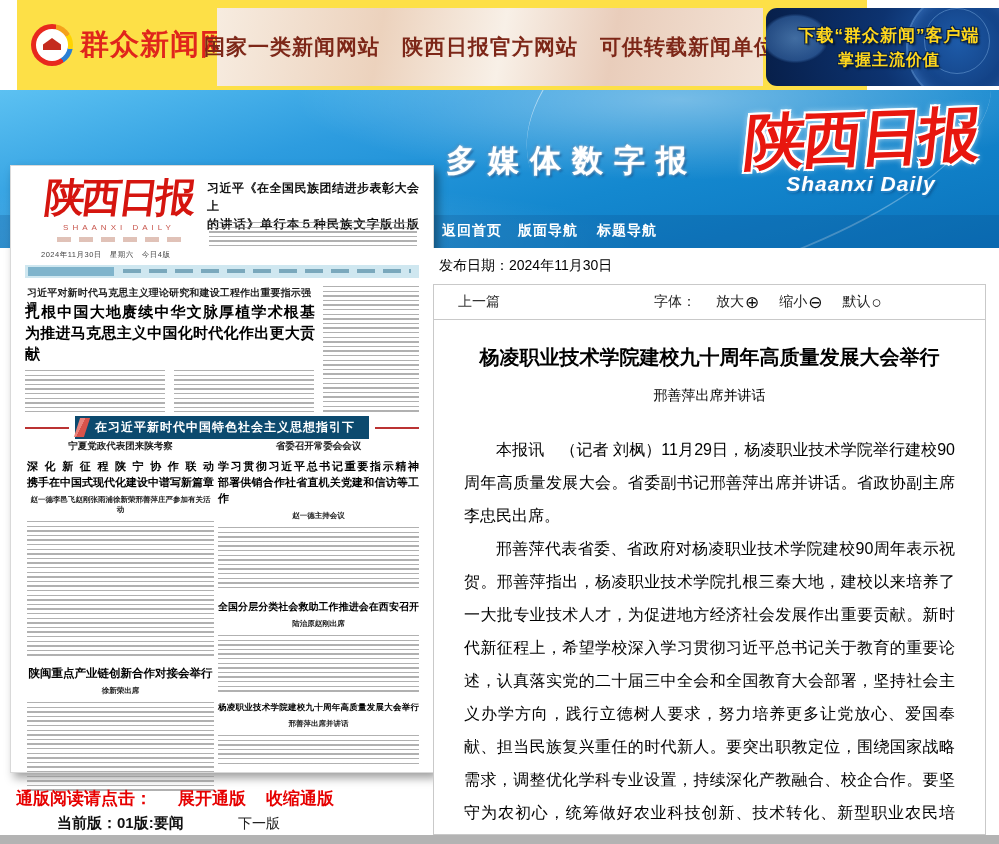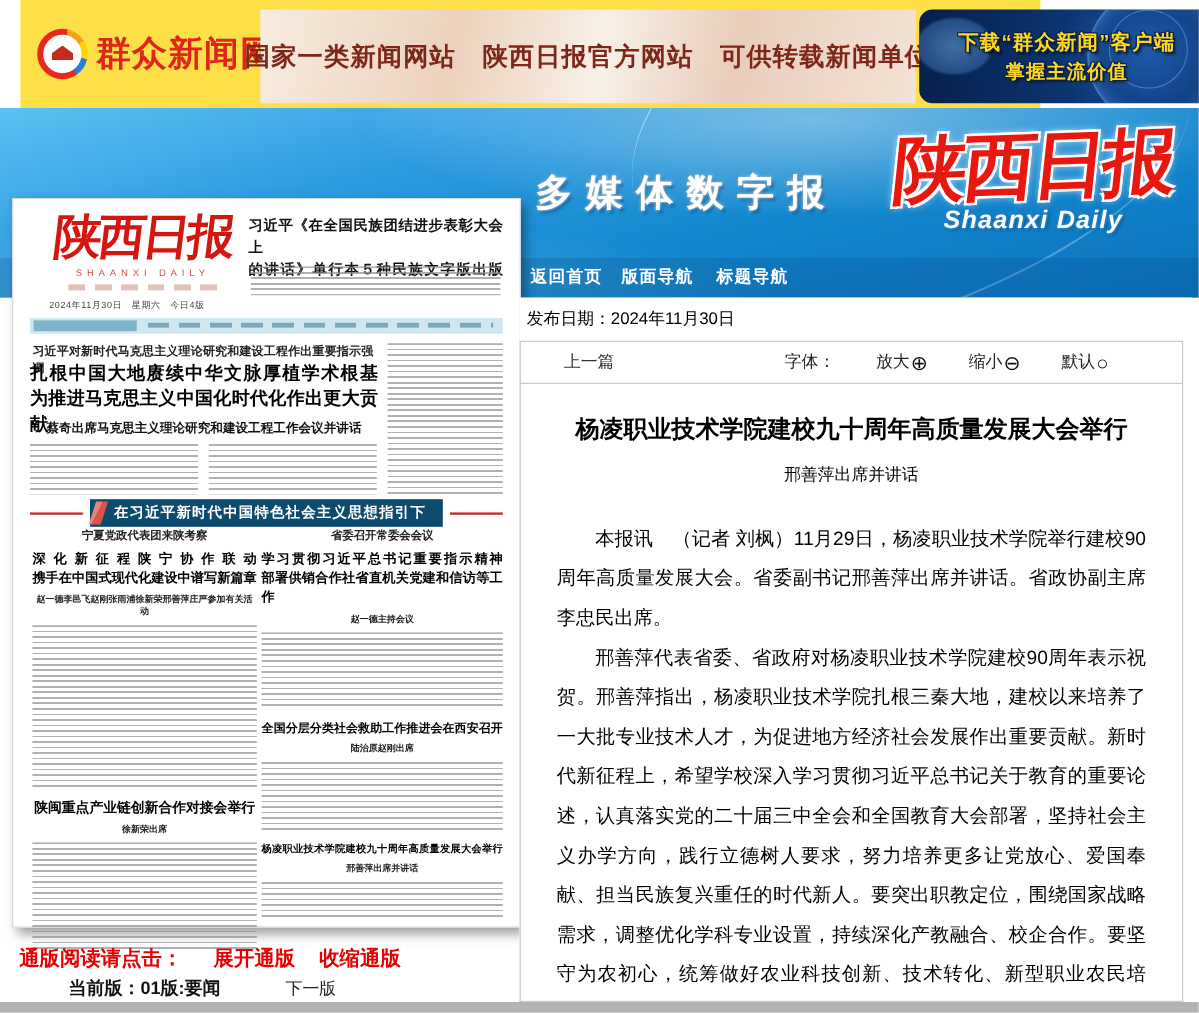--- a/index.html
+++ b/index.html
@@ -95,23 +95,23 @@
   .np-cs{text-align:center;font-size:7.5px;font-weight:bold;color:#222;margin:5px 0 6px;}
   .np-h3{font-size:11.5px;font-weight:bold;color:#000;text-align:center;margin-top:9px;}
   .np-h3r{font-size:10px;font-weight:bold;color:#000;text-align:justify;text-align-last:justify;margin-top:9px;}
   .np-h4r{font-size:8.5px;font-weight:bold;color:#000;text-align:justify;text-align-last:justify;margin-top:9px;}
   .np-fillblk{width:100%;}
   
   .panel{position:absolute;left:433px;top:248px;width:560px;height:587px;background:#fff;}
   .pub-date{margin:9px 0 9px 6px;font-size:14px;color:#000;}
   .controls{box-sizing:border-box;width:553px;height:36px;border:1px solid #c9c9c9;position:relative;
     display:flex;align-items:center;background:#fff;}
-  .prev-link{margin-left:36px;font-size:14px;color:#333;cursor:pointer;}
+  .prev-link{margin-left:24px;font-size:14px;color:#333;cursor:pointer;}
   .font-controls{position:absolute;left:220px;display:flex;align-items:center;gap:6px;font-size:14px;color:#222;}
-  .font-btn{display:flex;align-items:center;cursor:pointer;margin-left:28px;}
+  .font-btn{display:flex;align-items:center;cursor:pointer;margin-left:14px;}
   .font-btn .ic{font-size:17px;line-height:1;margin-left:1px;color:#111;}
   .article-box{box-sizing:border-box;width:553px;height:515px;border:1px solid #c9c9c9;border-top:none;
     overflow:hidden;padding:24px 30px 0 30px;background:#fff;}
   .art-title{margin:0 0 16px;text-align:center;font-size:20px;font-weight:bold;color:#000;}
   .art-sub{margin:0 0 28px;text-align:center;font-size:14px;font-weight:normal;color:#000;}
   .art-body p{margin:0;font-size:16px;line-height:33px;color:#000;text-indent:2em;text-align:justify;}
   
   .foot-links{position:absolute;left:16px;top:787px;font-size:17px;font-weight:bold;color:#e60000;display:flex;gap:0;}
   .foot-links .lbl{margin-right:26px;}
   .foot-links .lnk{margin-right:20px;cursor:pointer;color:#e60000;}
@@ -164,21 +164,20 @@
     <div>的讲话》单行本５种民族文字版出版</div>
   </div>
   <div class="np-topfill np-fill"></div>
   <div class="np-dateline">2024年11月30日　星期六　今日4版</div>
   <div class="np-infobar"></div>
   <div class="np-kicker">习近平对新时代马克思主义理论研究和建设工程作出重要指示强调</div>
   <div class="np-h1">
     <div class="jl">扎根中国大地赓续中华文脉厚植学术根基</div>
     <div class="jl">为推进马克思主义中国化时代化作出更大贡献</div>
   </div>
-  <div class="np-sub1">蔡奇出席马克思主义理论研究和建设工程工作会议并讲话</div>
   <div class="np-bfl np-fill"></div>
   <div class="np-bfm np-fill"></div>
   <div class="np-rcol np-fill"></div>
   <div class="np-banner">
     <span class="hr"></span>
     <span class="np-banner-box">在习近平新时代中国特色社会主义思想指引下</span>
     <span class="hr"></span>
   </div>
   <div class="np-col np-col-l">
     <div class="np-ck">宁夏党政代表团来陕考察</div>

